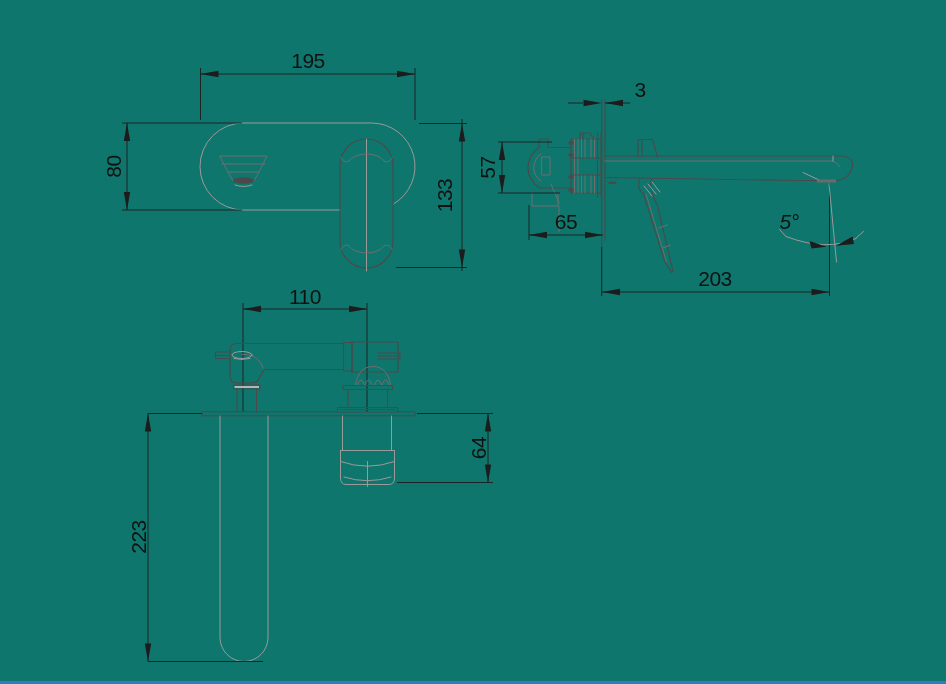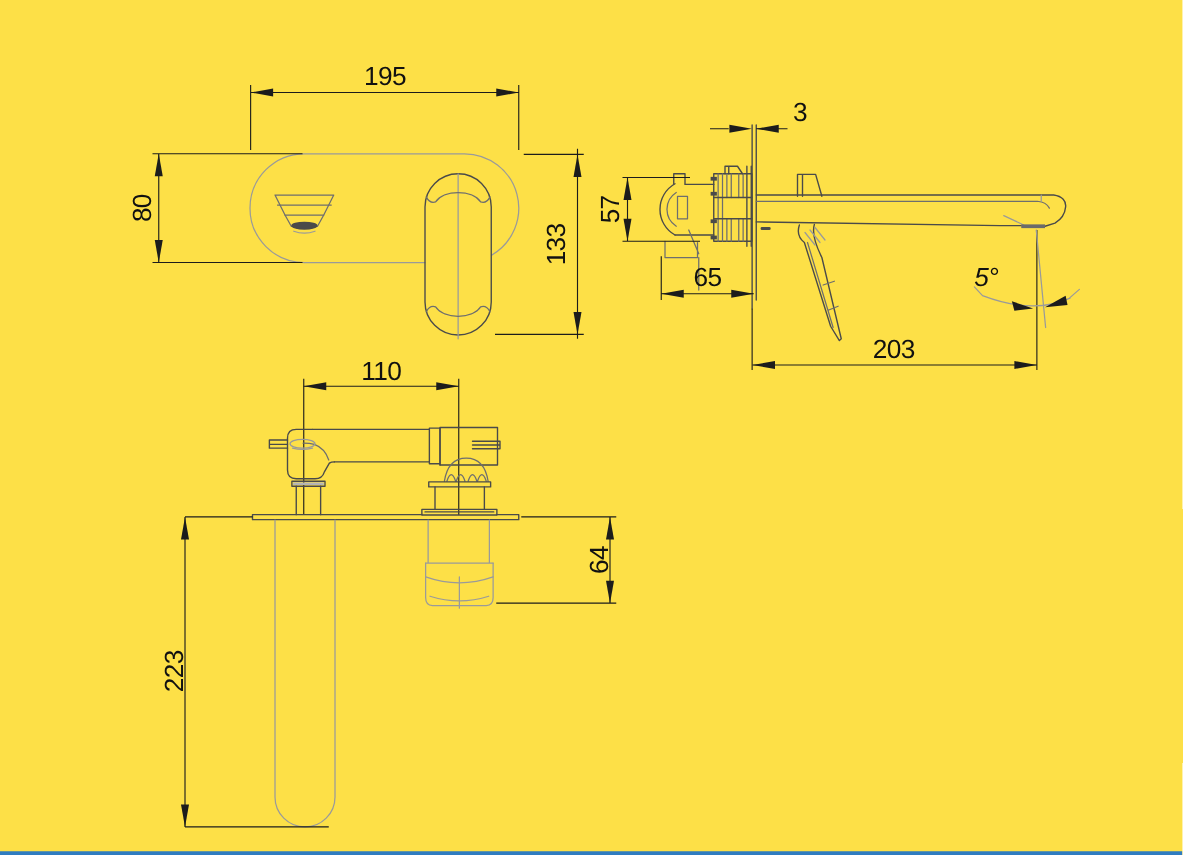--- a/index.html
+++ b/index.html
@@ -1,16 +1,16 @@
 <!DOCTYPE html>
 <html><head>
 <meta charset="utf-8">
 <style>
   html,body{margin:0;padding:0;background:#ffffff;}
-  .canvas{position:relative;width:946px;height:684px;background:#fde047;overflow:hidden;
+  .canvas{position:relative;width:946px;height:684px;background:#0f766e;overflow:hidden;
           font-family:"Liberation Sans", sans-serif;}
   svg{display:block;}
   
   .ln   {fill:none;stroke:#4a4a4a;stroke-width:1.1;stroke-linecap:round;stroke-linejoin:round;}
   .lt   {fill:none;stroke:#9a9a9a;stroke-width:1;stroke-linecap:round;stroke-linejoin:round;}
   .md   {fill:none;stroke:#6e6e6e;stroke-width:1;stroke-linecap:round;stroke-linejoin:round;}
   .dim  {fill:none;stroke:#1c1c1c;stroke-width:0.9;}
   .arr  {fill:#1c1c1c;stroke:none;}
   .dkf  {fill:#4a4a4a;stroke:none;}
   .gyf  {fill:#6b6b6b;stroke:none;}

